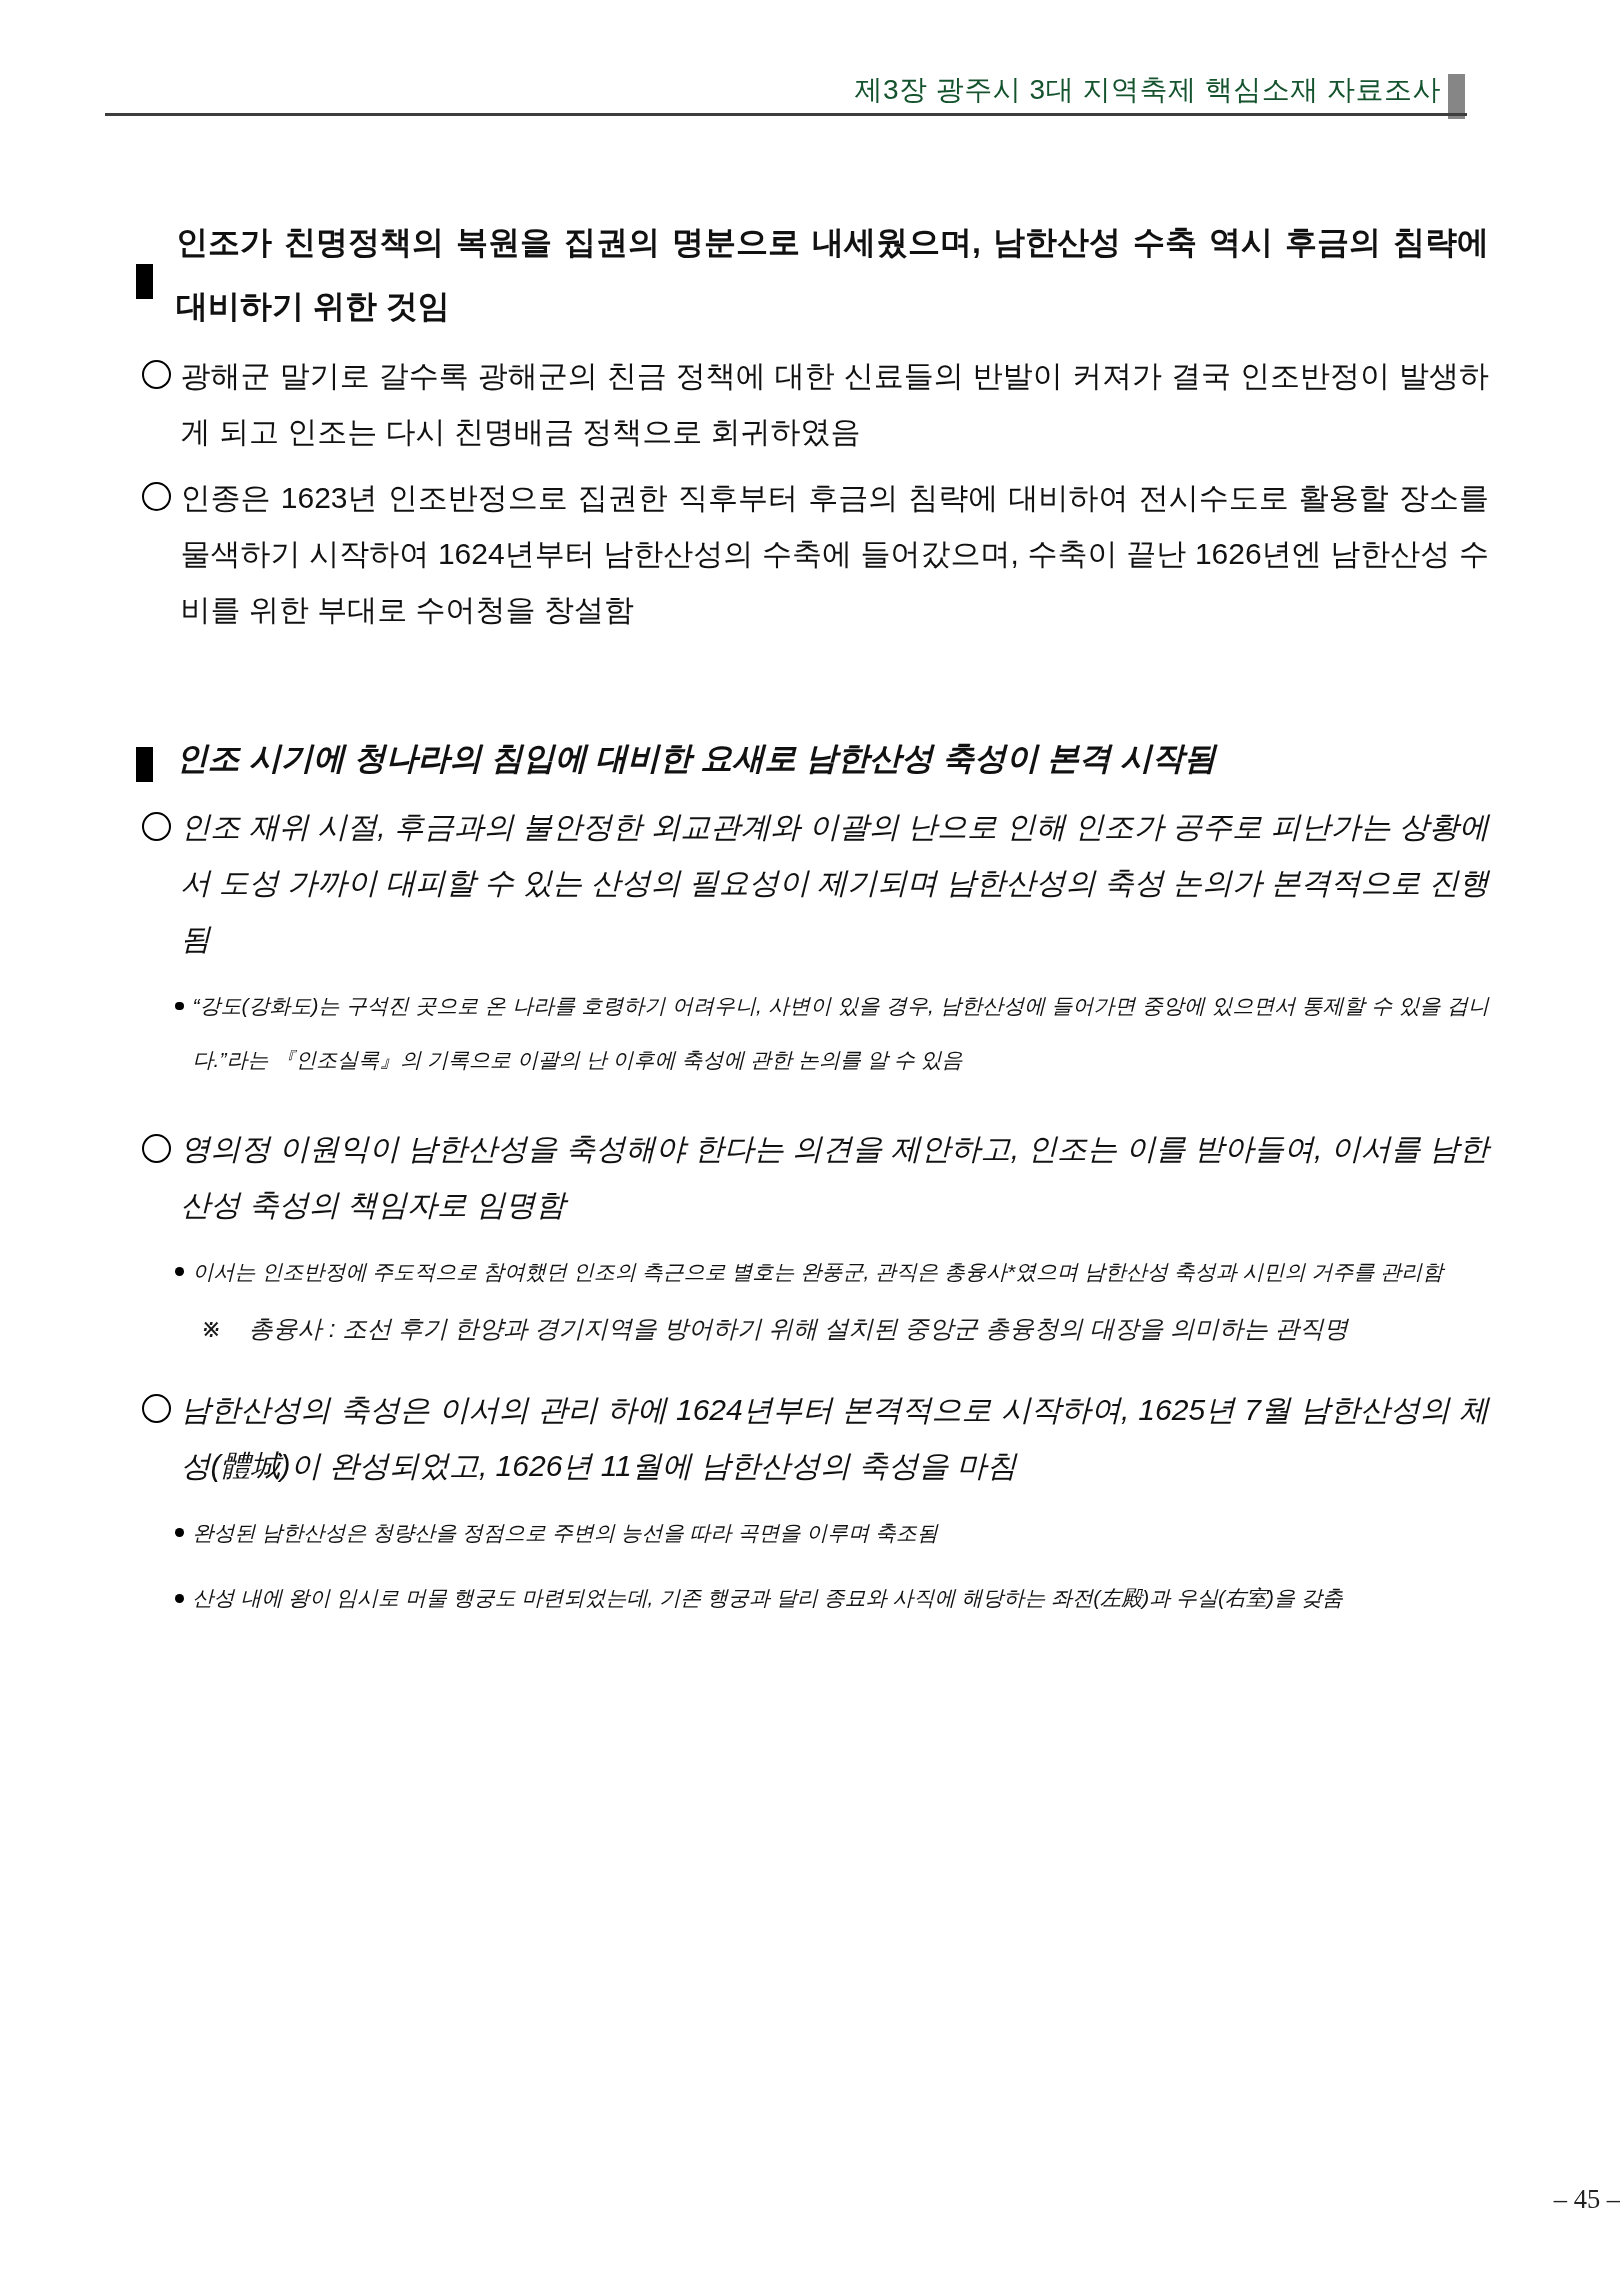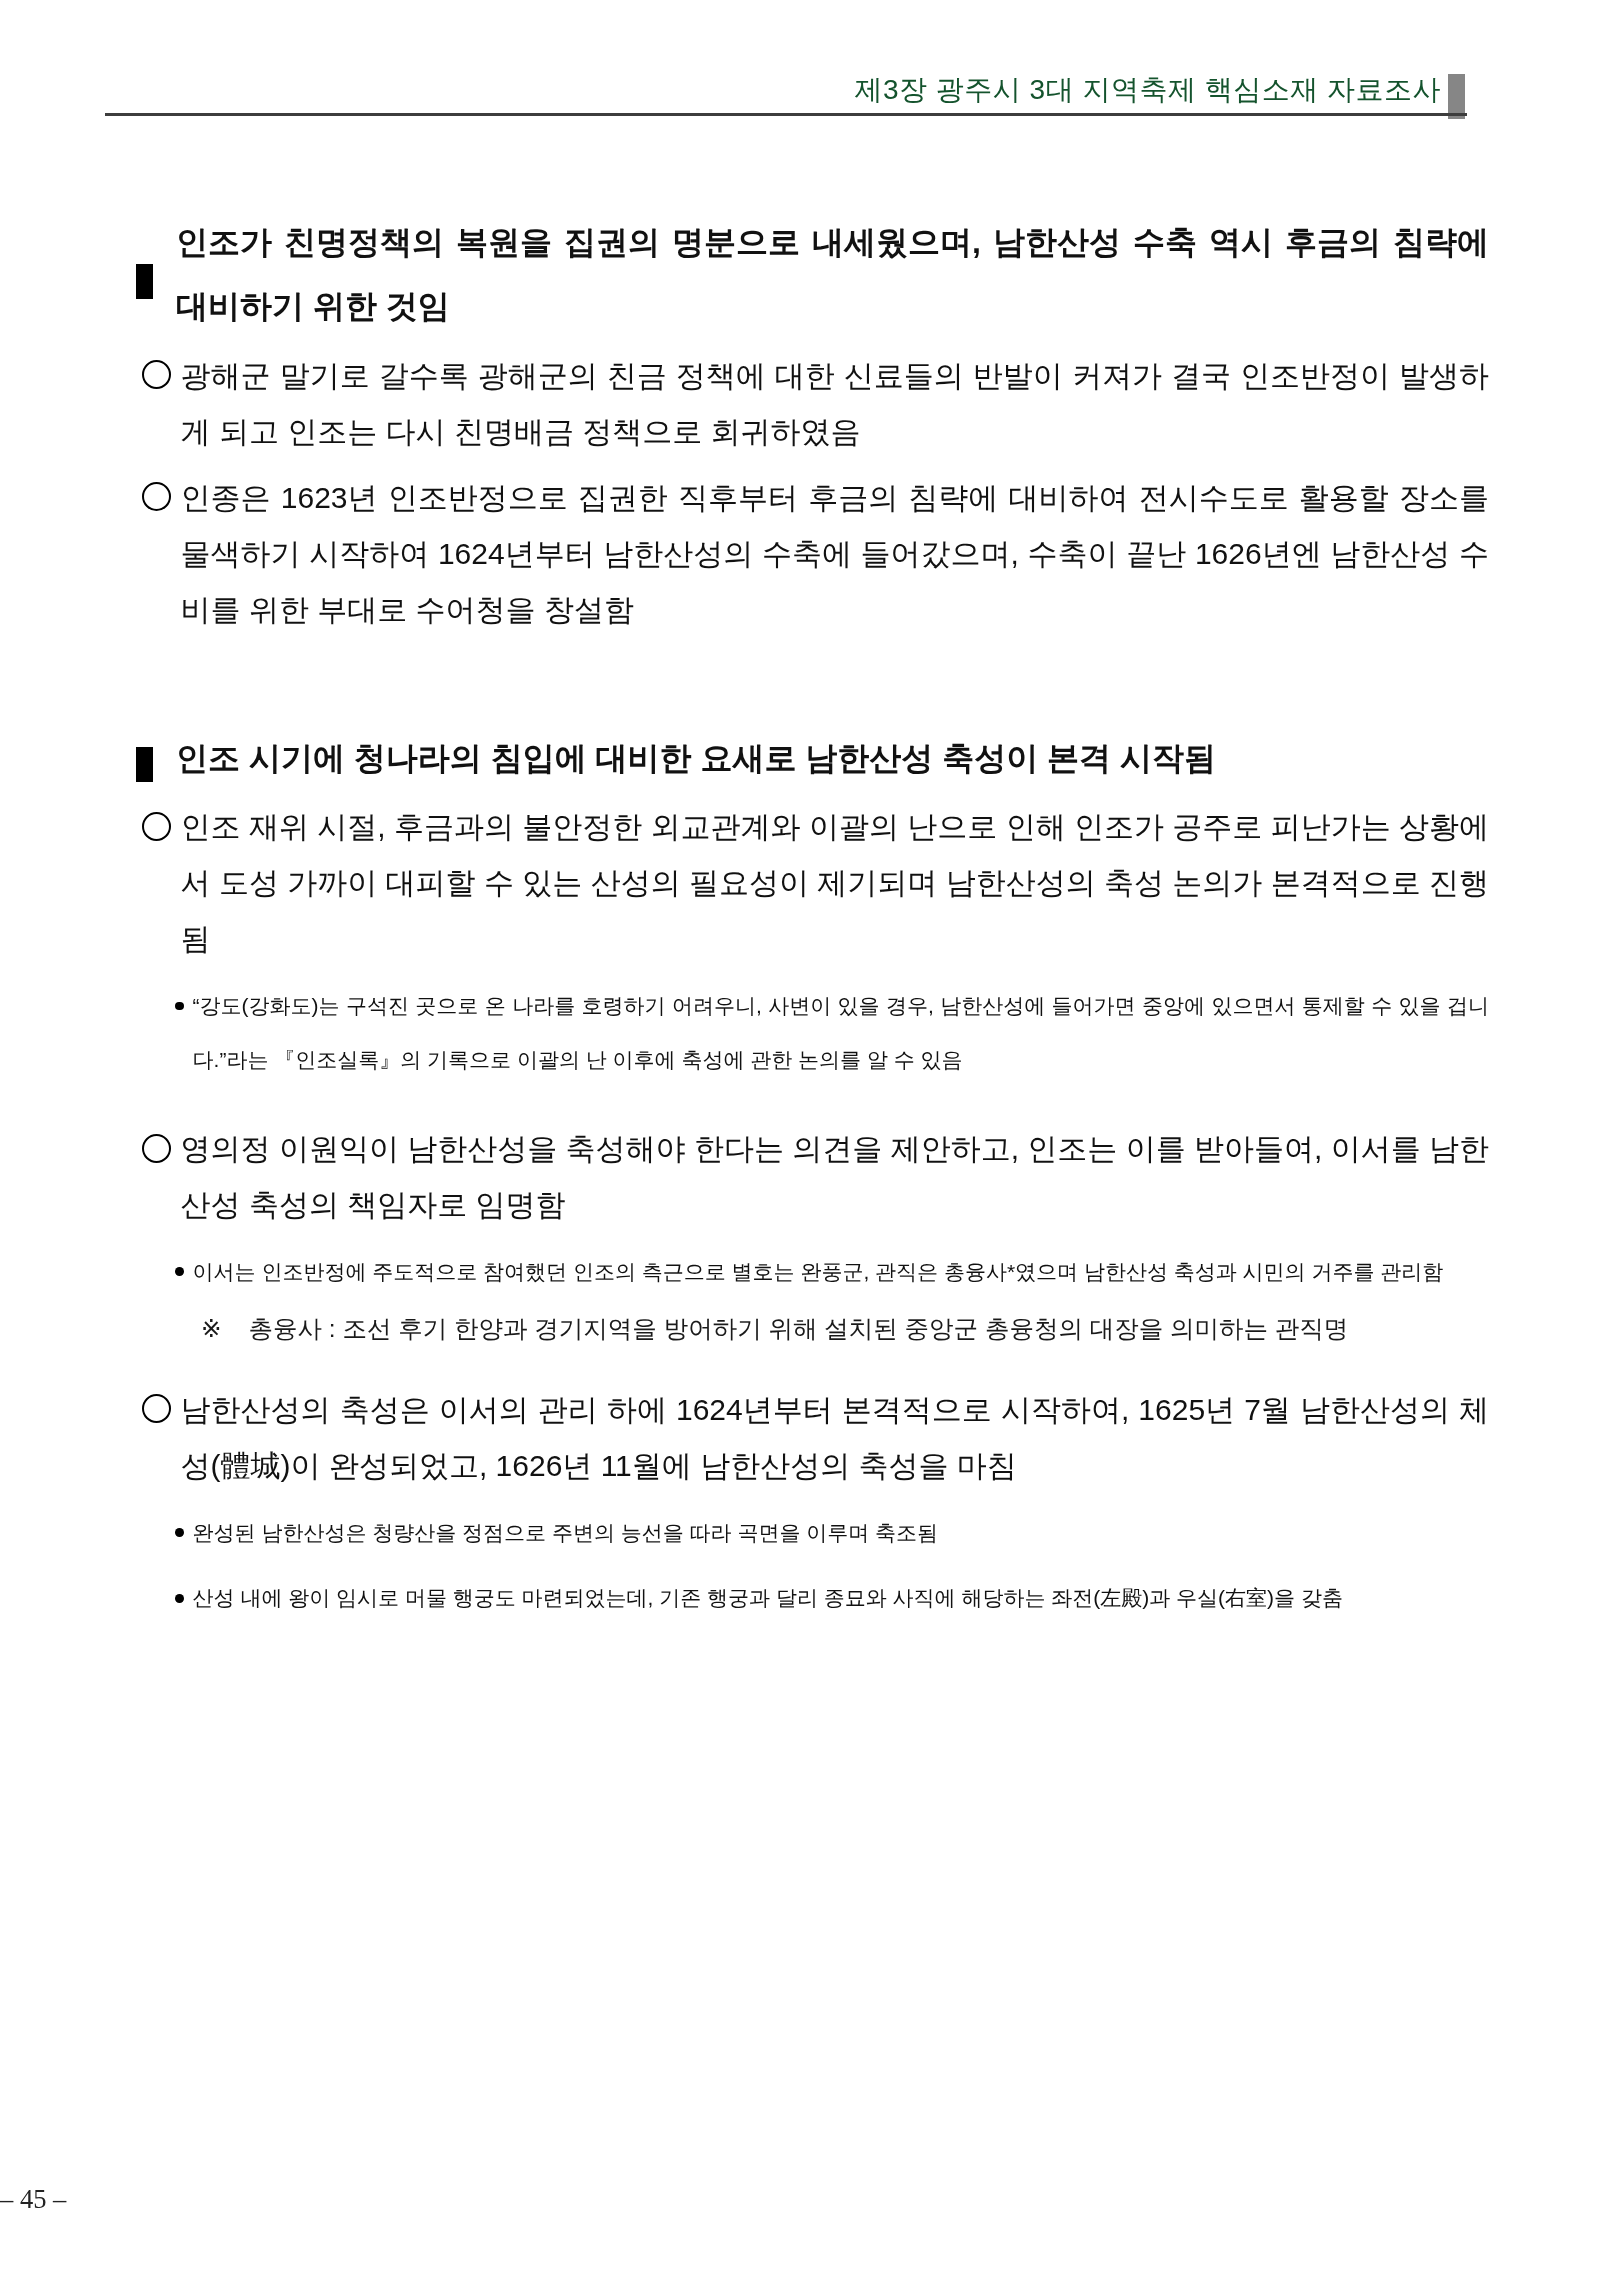--- a/index.html
+++ b/index.html
@@ -41,21 +41,21 @@
     background: #3d3d3d;
   }
 
   
   .content {
     position: absolute;
     left: 130px;
     top: 210px;
     width: 1359px;
   }
-  .section + .section { margin-top: 88px; }
+  .section + .section { margin-top: 88px; font-style: italic; }
 
   .h-item {
     display: flex;
     font-size: 32px;
     font-weight: bold;
     line-height: 64px;
     margin-bottom: 9.8px;
     align-items: center;
   }
   .h-marker {
@@ -112,21 +112,21 @@
   }
   .n-marker { flex: none; margin-left: 71px; }
   .n-text { flex: 1; margin-left: 27px; text-align: justify; }
 
   
   .footer {
     position: absolute;
     left: 0;
     top: 2184px;
     width: 100%;
-    text-align: left;
+    text-align: right;
     font-family: "Liberation Serif", "DejaVu Serif", serif;
     font-size: 26.5px;
     color: #222222;
   }
 </style>
 </head>
 <body>
 
 <div class="page">
   <div class="header-title">제3장 광주시 3대 지역축제 핵심소재 자료조사</div>

